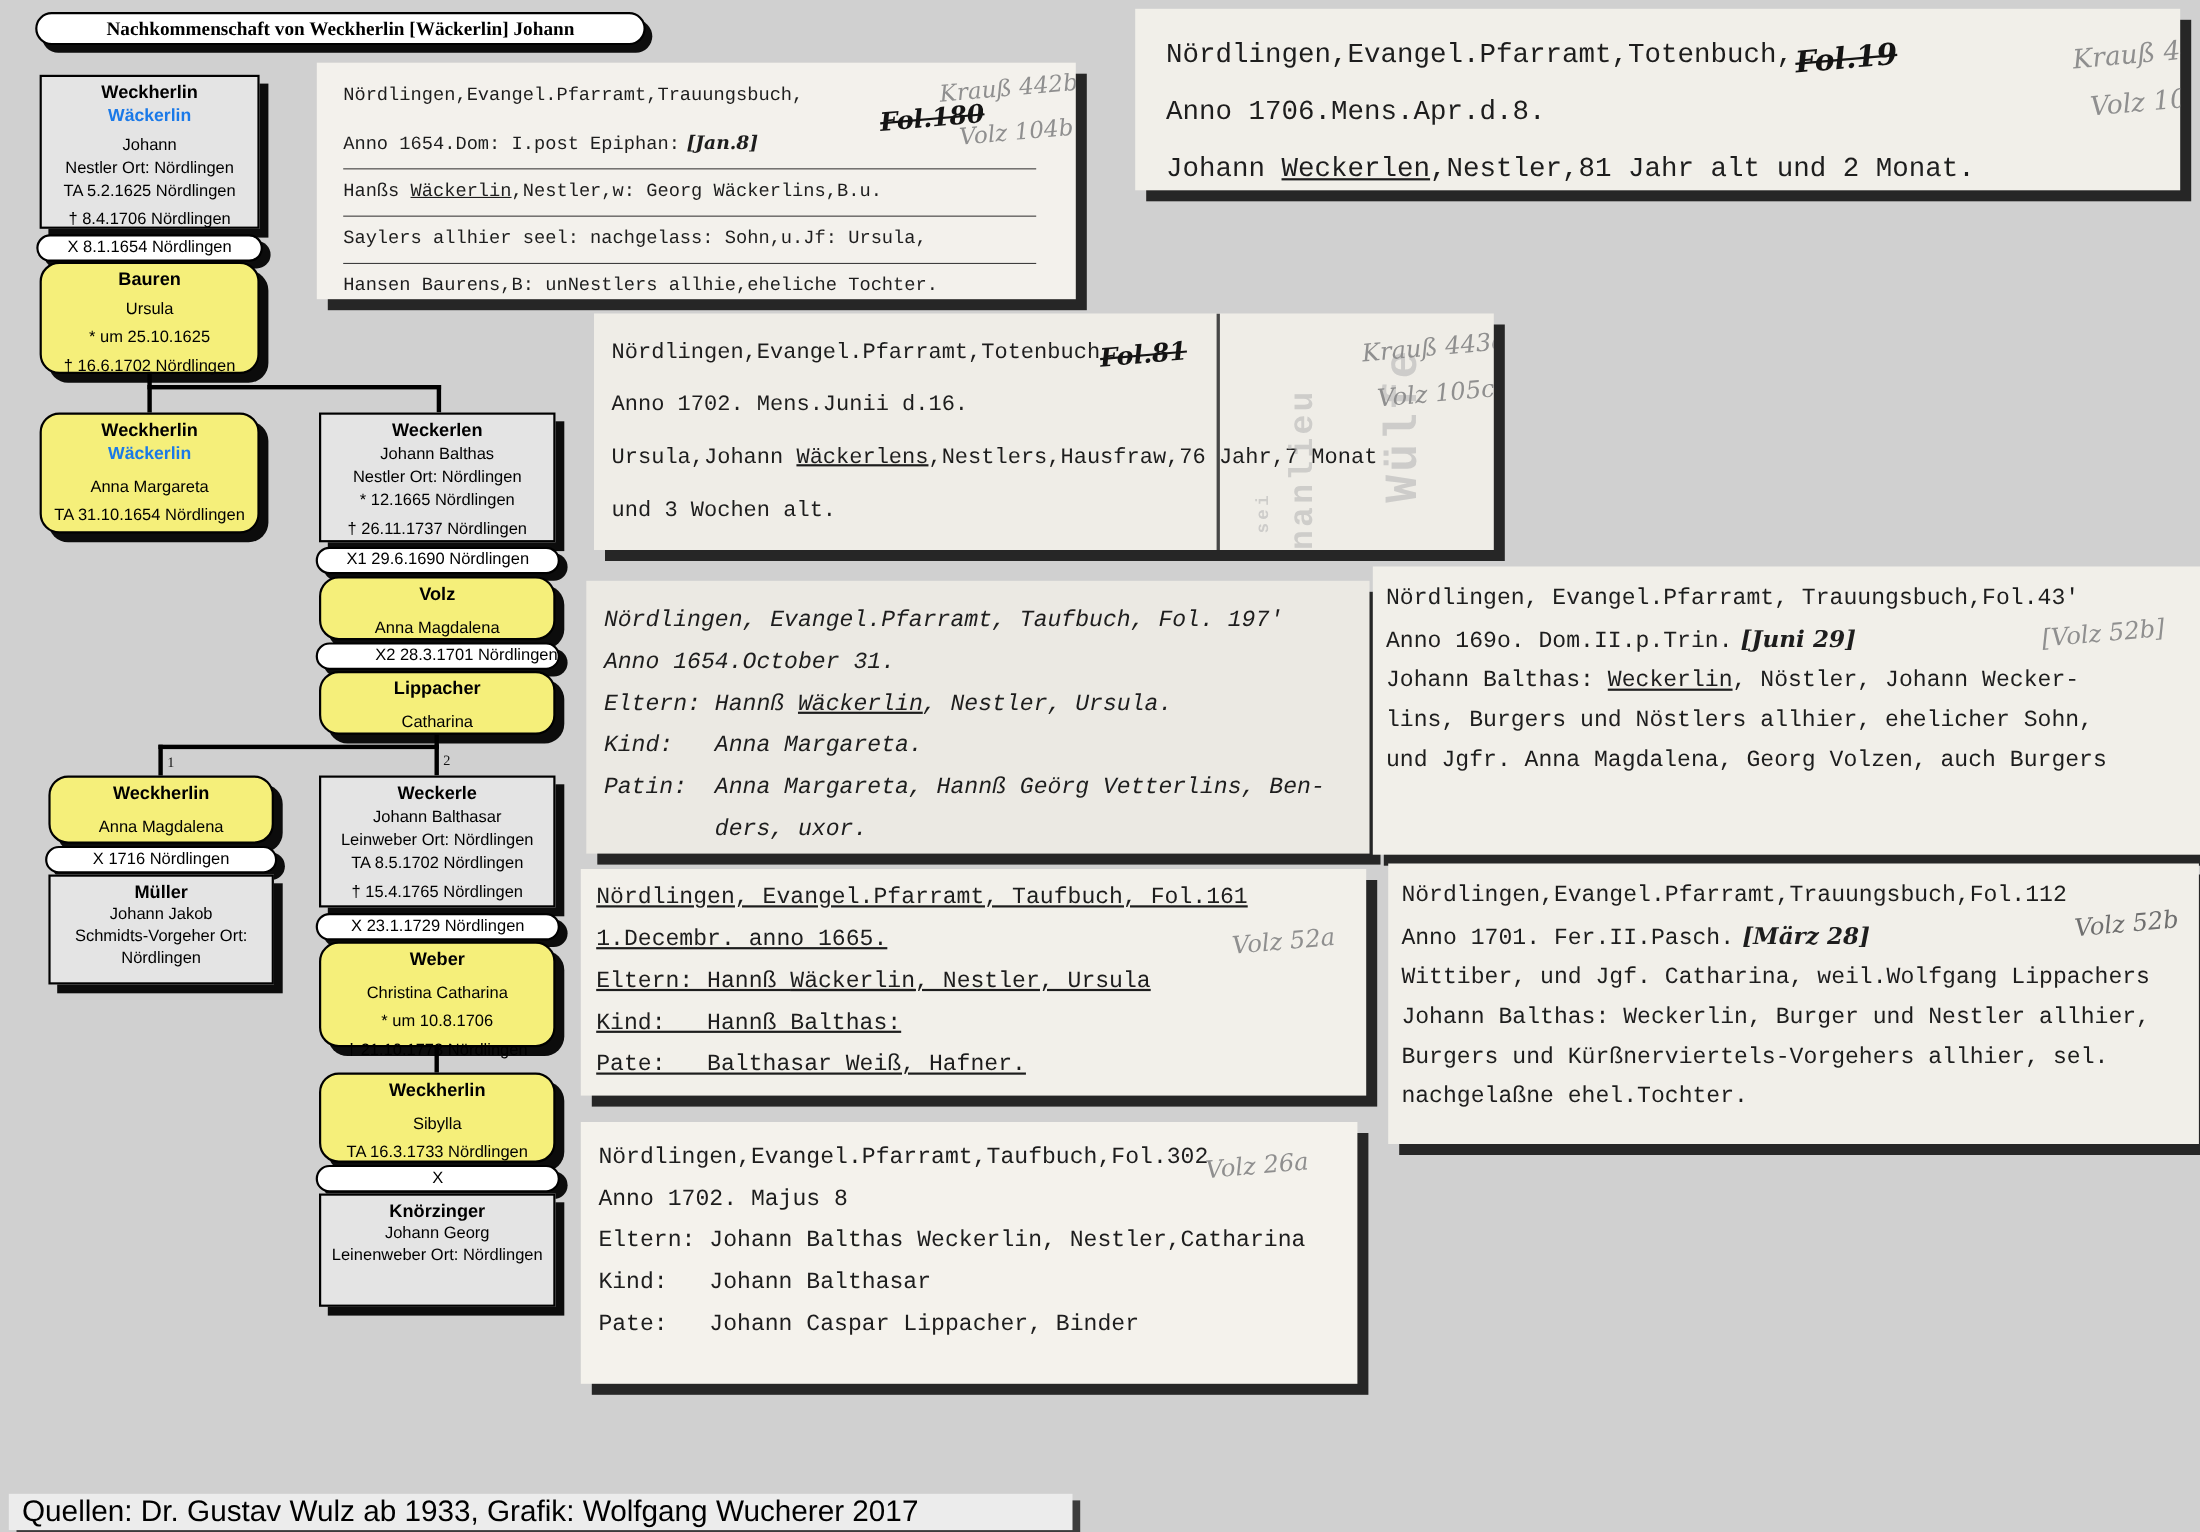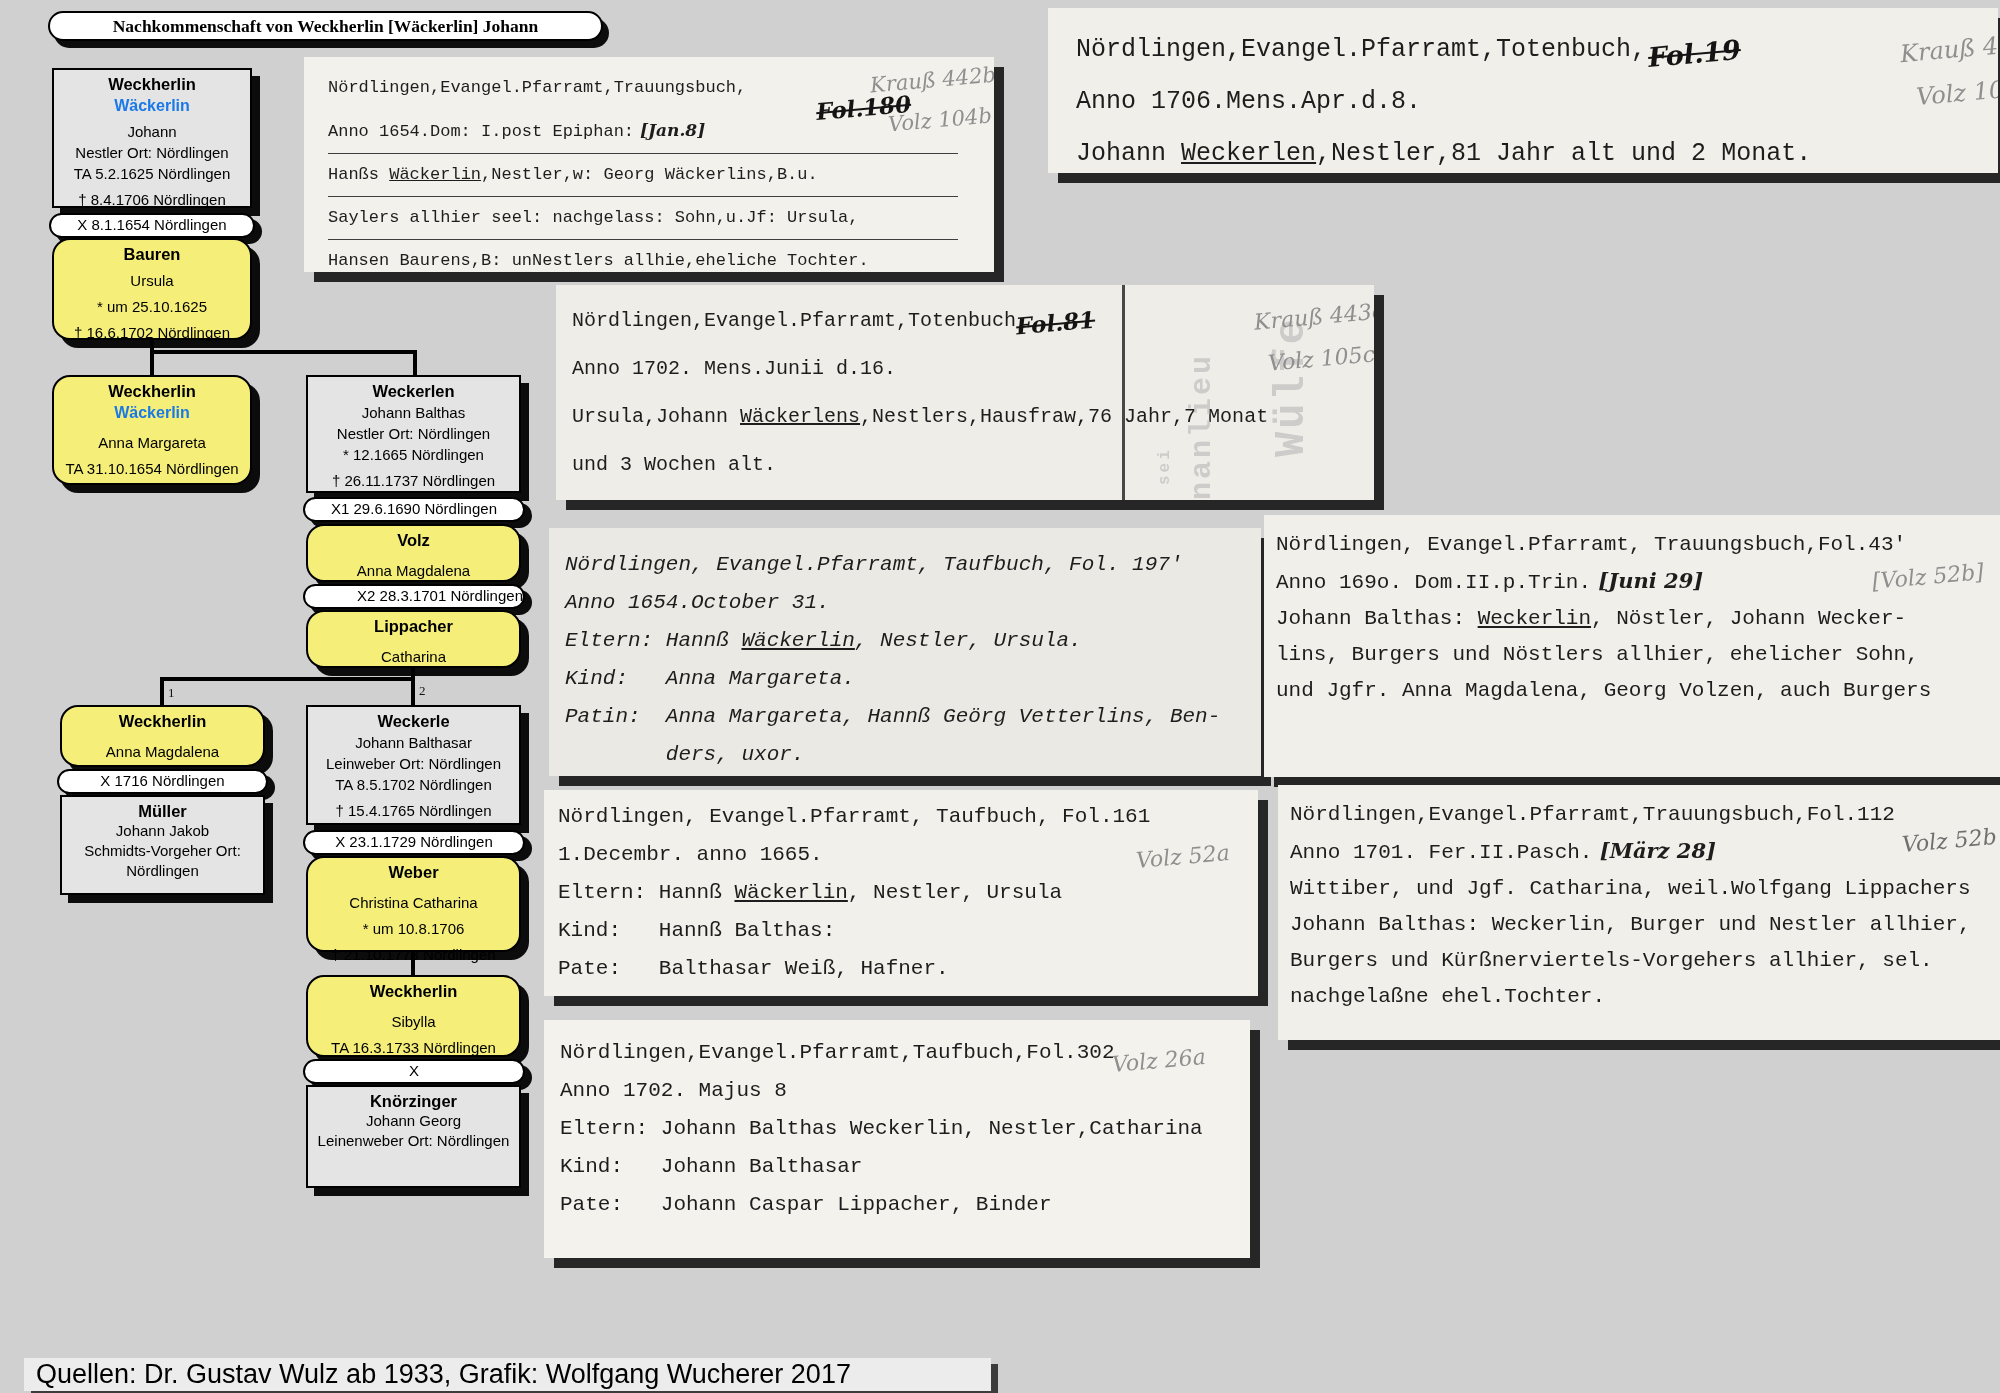--- a/index.html
+++ b/index.html
@@ -1,18 +1,18 @@
 <!DOCTYPE html>
 <html><head>
 <meta charset="utf-8">
 <style>
   html,body{margin:0;padding:0;}
   body{width:2000px;height:1393px;background:#d0d0d0;overflow:hidden;
        font-family:"Liberation Sans",sans-serif;position:relative;}
-  .canvas{position:absolute;left:16px;top:0;width:1984px;height:1393px;}
+  .canvas{position:absolute;left:0;top:0;width:1984px;height:1393px;}
 
   
   .titlebar{position:absolute;left:32px;top:11px;width:555px;height:30px;
     background:#fff;border:2.5px solid #000;border-radius:15px;
     box-shadow:6px 7px 0 #0d0d0d;display:flex;align-items:center;justify-content:center;
     font-family:"Liberation Serif",serif;font-weight:bold;font-size:17.5px;color:#000;box-sizing:border-box;}
 
   
   .pbox{position:absolute;border:2.5px solid #000;box-sizing:border-box;
     text-align:center;padding:4px 2px 2px 2px;color:#000;
@@ -236,21 +236,21 @@
 
   <div class="doc d5" style="left:1248px;top:515px;width:752px;height:262px;">
     <div class="tline"><span>Nördlingen, Evangel.Pfarramt, Trauungsbuch,Fol.43'</span></div>
     <div class="tline"><span>Anno 169o. Dom.II.p.Trin.</span><span class="hw"> [Juni 29]</span></div>
     <div class="tline"><span>Johann Balthas: </span><span class="uw">Weckerlin</span><span>, Nöstler, Johann Wecker-</span></div>
     <div class="tline"><span>lins, Burgers und Nöstlers allhier, ehelicher Sohn,</span></div>
     <div class="tline"><span>und Jgfr. Anna Magdalena, Georg Volzen, auch Burgers</span></div>
     <div class="note pencil" style="left:608px;top:44px;font-size:22px;">[Volz 52b]</div>
   </div>
 
-  <div class="doc d6" style="left:528px;top:790px;width:714px;height:206px;">
+  <div class="doc d6" style="left:528px;top:790px;width:714px;height:206px;text-decoration:underline;">
     <div class="tline"><span>Nördlingen, Evangel.Pfarramt, Taufbuch, Fol.161</span></div>
     <div class="tline"><span>1.Decembr. anno 1665.</span></div>
     <div class="tline"><span>Eltern: Hannß </span><span class="uw">Wäckerlin</span><span>, Nestler, Ursula</span></div>
     <div class="tline"><span>Kind:   Hannß Balthas:</span></div>
     <div class="tline"><span>Pate:   Balthasar Weiß, Hafner.</span></div>
     <div class="note pencil" style="left:592px;top:48px;font-size:22px;">Volz 52a</div>
   </div>
 
   <div class="doc d7" style="left:1262px;top:785px;width:737px;height:255px;">
     <div class="tline"><span>Nördlingen,Evangel.Pfarramt,Trauungsbuch,Fol.112</span></div>

